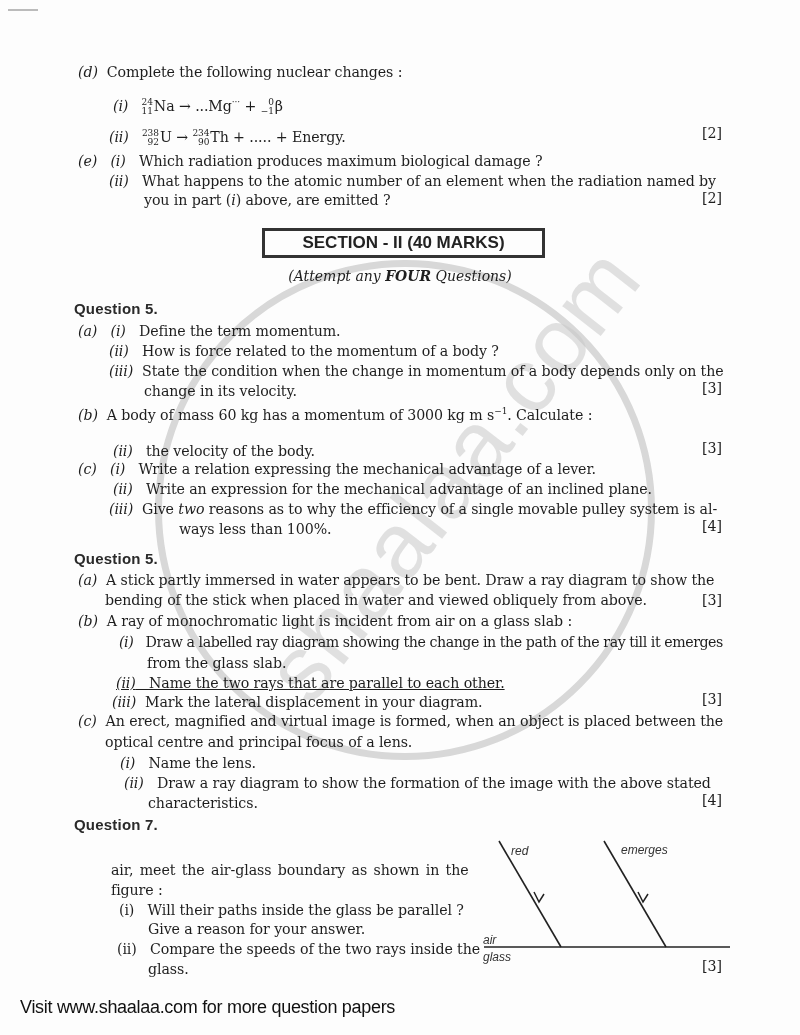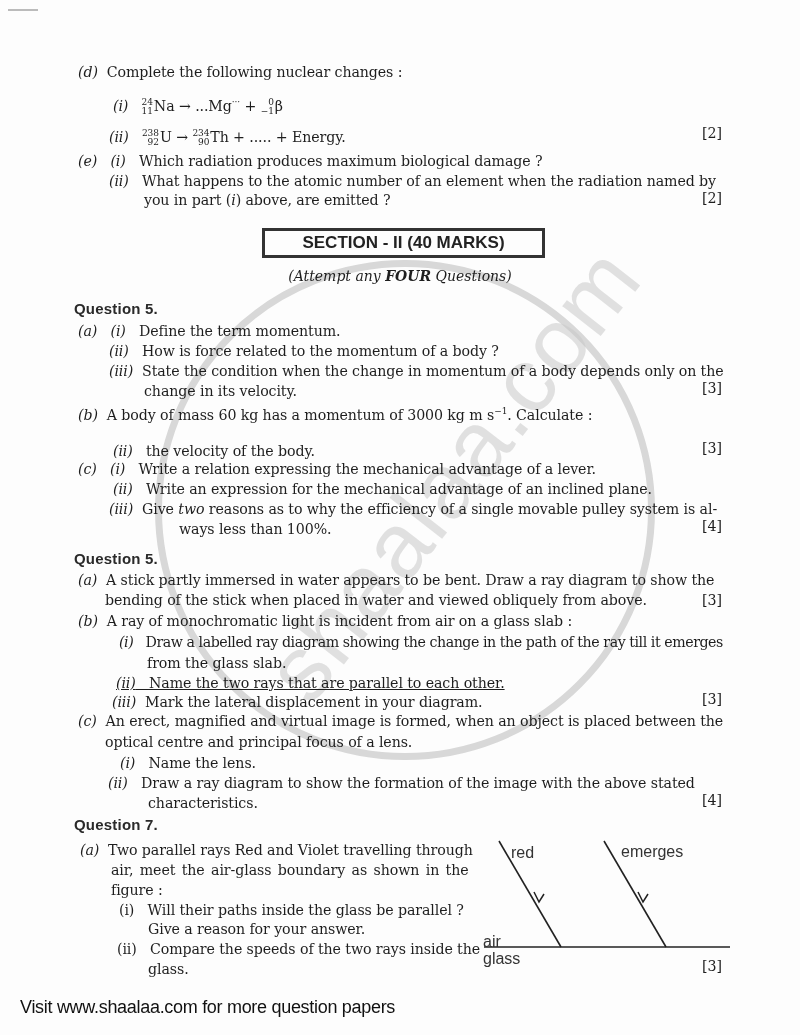--- a/index.html
+++ b/index.html
@@ -39,21 +39,21 @@
     position: absolute; left: 155px; top: 260px; width: 500px; height: 500px;
     border: 7px solid #d8d8d8; border-radius: 50%; box-sizing: border-box; pointer-events: none;
   }
   .wm-text {
     position: absolute; left: 205px; top: 470px; width: 420px; text-align: center;
     font-family: "Liberation Sans", "DejaVu Sans", sans-serif; font-size: 92px; color: rgba(200,200,200,0.55);
     transform: rotate(-52deg); transform-origin: center; pointer-events: none; letter-spacing: 2px;
   }
 
   .figure { position: absolute; left: 478px; top: 836px; width: 262px; height: 140px; }
-  .fig-label { position: absolute; font-family: "Liberation Sans", "DejaVu Sans", sans-serif; font-size: 16px; color: #333; }
+  .fig-label { position: absolute; font-family: "Liberation Sans", "DejaVu Sans", sans-serif; font-size: 12px; color: #333; font-style: italic; }
 
   .footer {
     position: absolute; left: 20px; top: 997px; font-family: "Liberation Sans", "DejaVu Sans", sans-serif;
     font-size: 18px; color: #111; letter-spacing: -0.3px;
   }
 </style>
 </head>
 <body>
 
 <div class="page">
@@ -186,32 +186,28 @@
 
   <div class="line" style="left:78px;top:712px;">
     <span class="lbl">(c)</span>&nbsp;
     <span>An erect, magnified and virtual image is formed, when an object is placed between the</span>
   </div>
   <div class="line" style="left:105px;top:733px;">optical centre and principal focus of a lens.</div>
   <div class="line" style="left:120px;top:754px;">
     <span class="lbl">(i)</span>&nbsp;&nbsp;
     <span>Name the lens.</span>
   </div>
-  <div class="line" style="left:108px;top:774px;">
+  <div class="line" style="left:124px;top:774px;">
     <span class="lbl">(ii)</span>&nbsp;&nbsp;
     <span>Draw a ray diagram to show the formation of the image with the above stated</span>
   </div>
   <div class="line" style="left:148px;top:794px;">characteristics.</div>
   <div class="marks" style="top:791px;">[4]</div>
 
   <div class="sans-head" style="left:74px;top:816px;">Question 7.</div>
-  <div class="line" style="left:80px;top:841px;">
-    <span class="lbl">(a)</span>&nbsp;
-    <span>Two parallel rays Red and Violet travelling through</span>
-  </div>
   <div class="line" style="left:111px;top:861px;word-spacing:2px;">air, meet the air-glass boundary as shown in the</div>
   <div class="line" style="left:111px;top:881px;">figure :</div>
   <div class="line" style="left:119px;top:901px;">
     <span>(i)</span>&nbsp;&nbsp;
     <span>Will their paths inside the glass be parallel ?</span>
   </div>
   <div class="line" style="left:148px;top:920px;">Give a reason for your  answer.</div>
   <div class="line" style="left:117px;top:940px;">
     <span>(ii)</span>&nbsp;&nbsp;
     <span>Compare the speeds of the two rays inside the</span>

